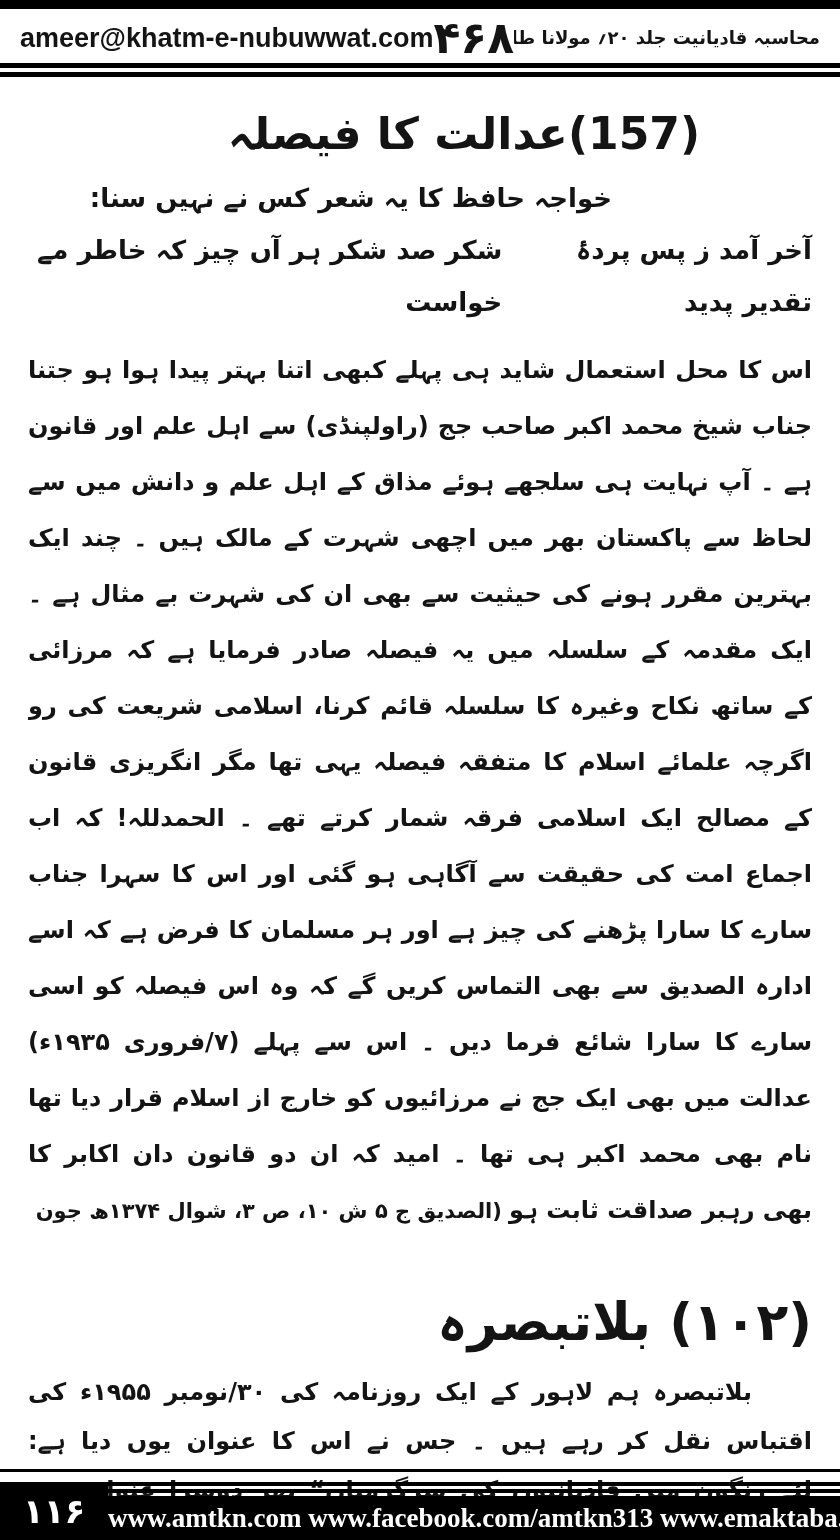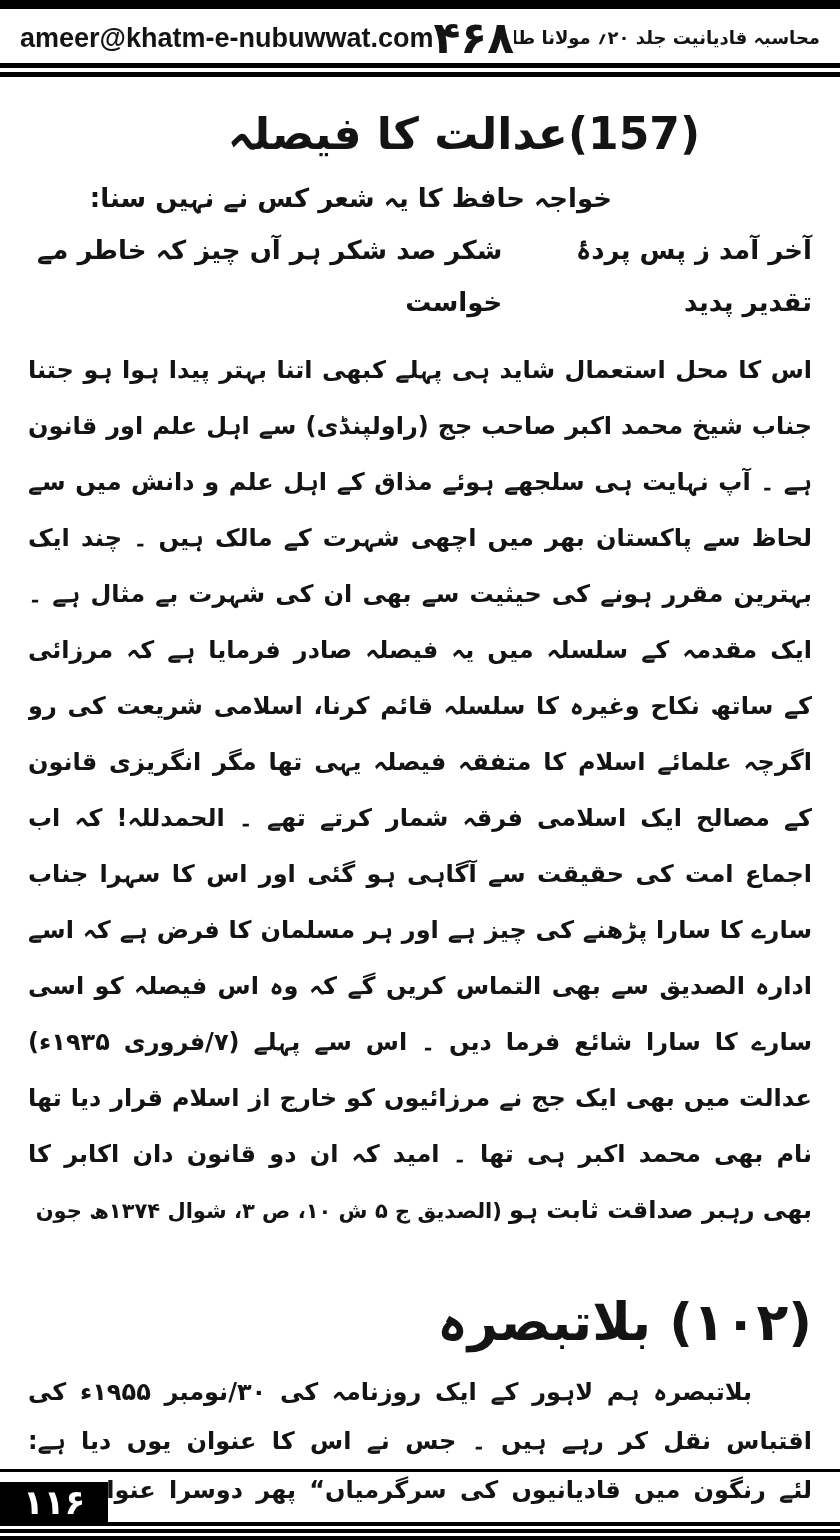--- a/index.html
+++ b/index.html
@@ -50,21 +50,21 @@
     text-align:right;margin:56px 0 0 0;
     font-weight:700;font-size:52px;line-height:56px;white-space:nowrap;
   }
   .para2{margin-top:18px;}
   .bline2{
     font-weight:700;font-size:24px;line-height:49px;height:49px;overflow:hidden;
     text-align:justify;text-align-last:justify;
   }
   .indent-first{text-indent:60px;}
   .footline{position:absolute;top:1469px;left:0;right:0;height:3px;background:#000;}
-  .footer{position:absolute;top:1482px;left:0;right:0;height:58px;display:flex;flex-direction:column;}
+  .footer{position:absolute;top:1482px;left:0;right:0;height:58px;display:flex;}
   .footer-pagebox{
     width:108px;background:#000;color:#fff;flex:0 0 auto;
     display:flex;align-items:center;justify-content:center;
     font-weight:700;font-size:34px;direction:rtl;
   }
   .footer-right{flex:1;display:flex;flex-direction:column;}
   .stripe{height:4px;background:#000;margin-bottom:3px;}
   .urlbar{
     flex:1;background:#000;color:#fff;
     display:flex;align-items:center;justify-content:center;

